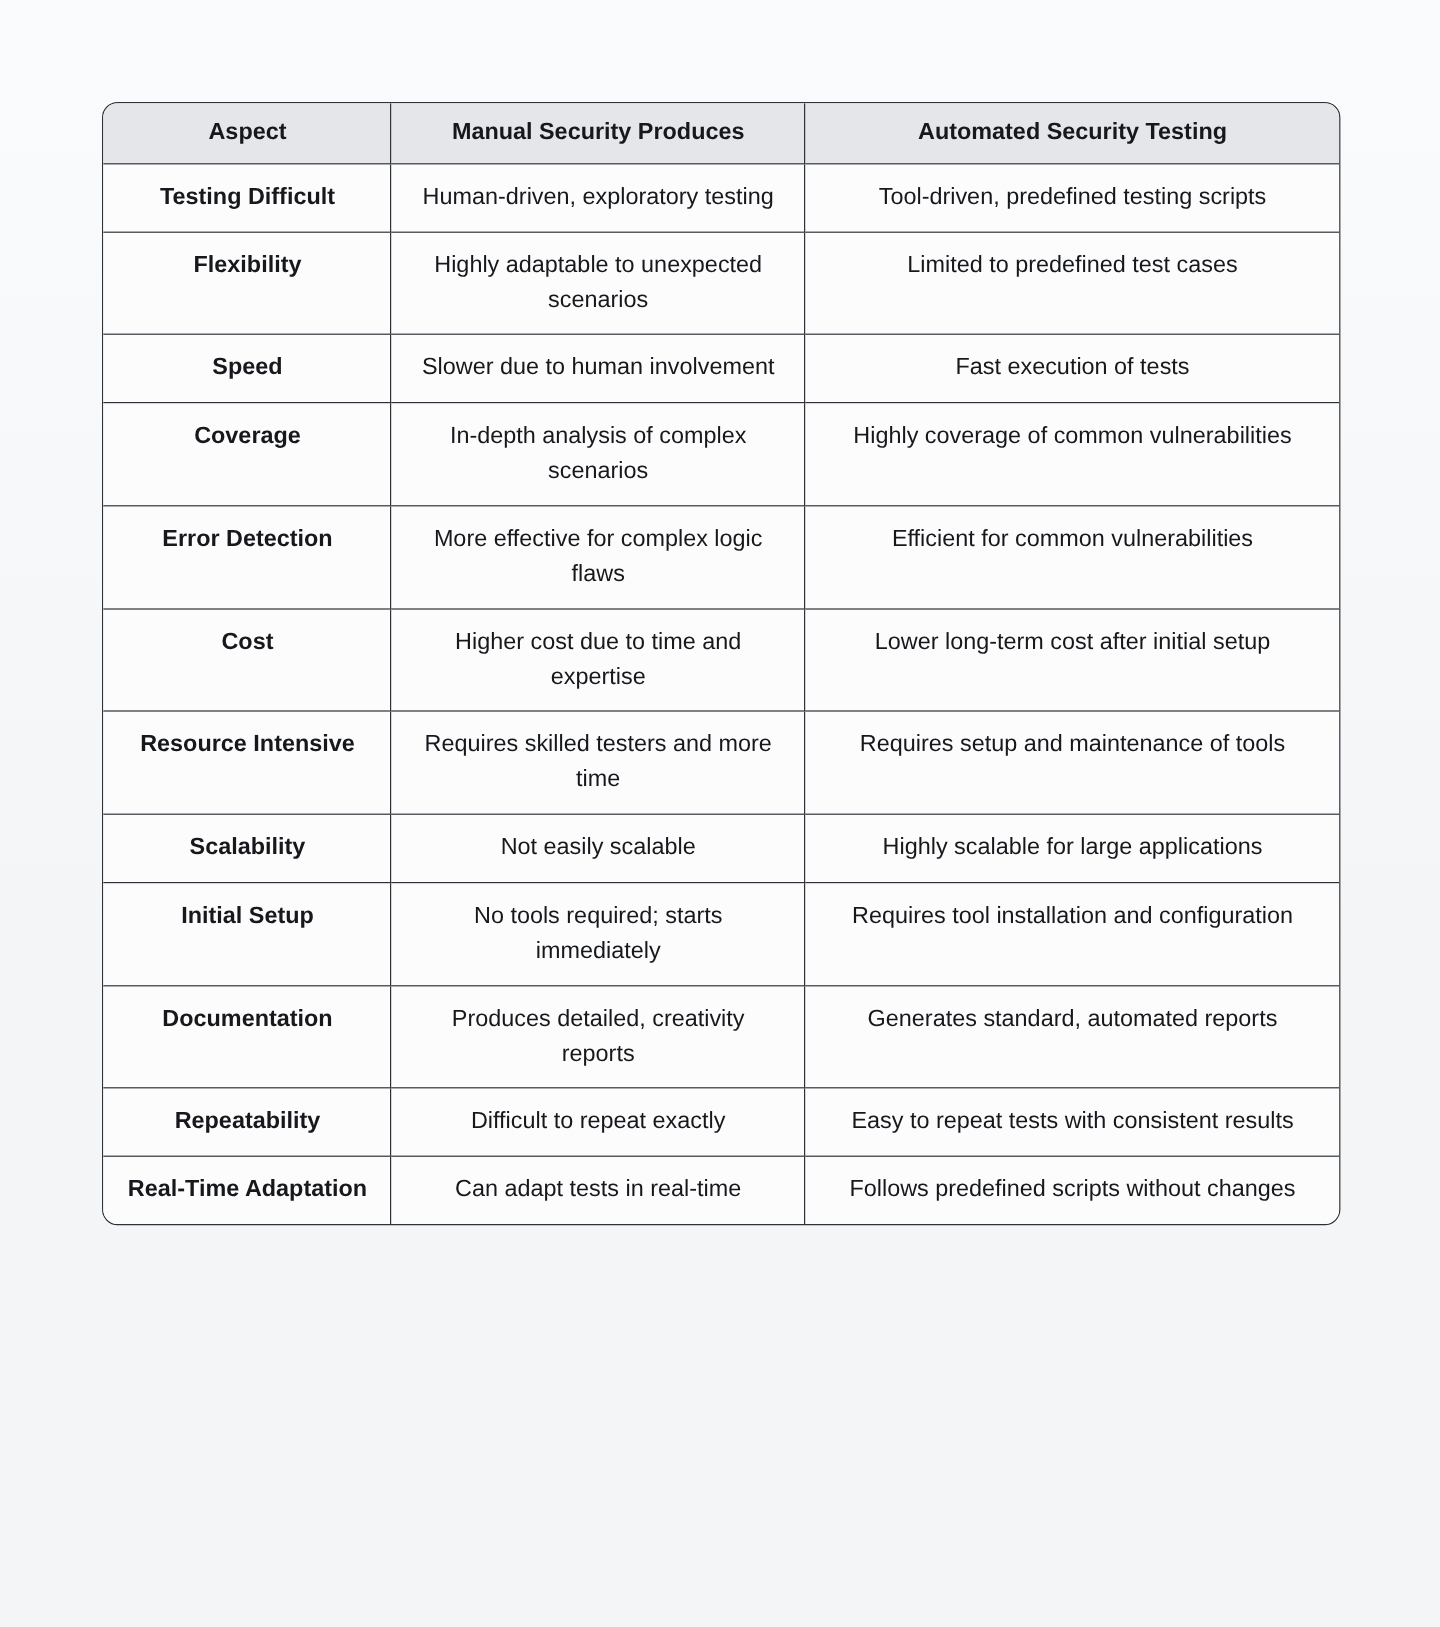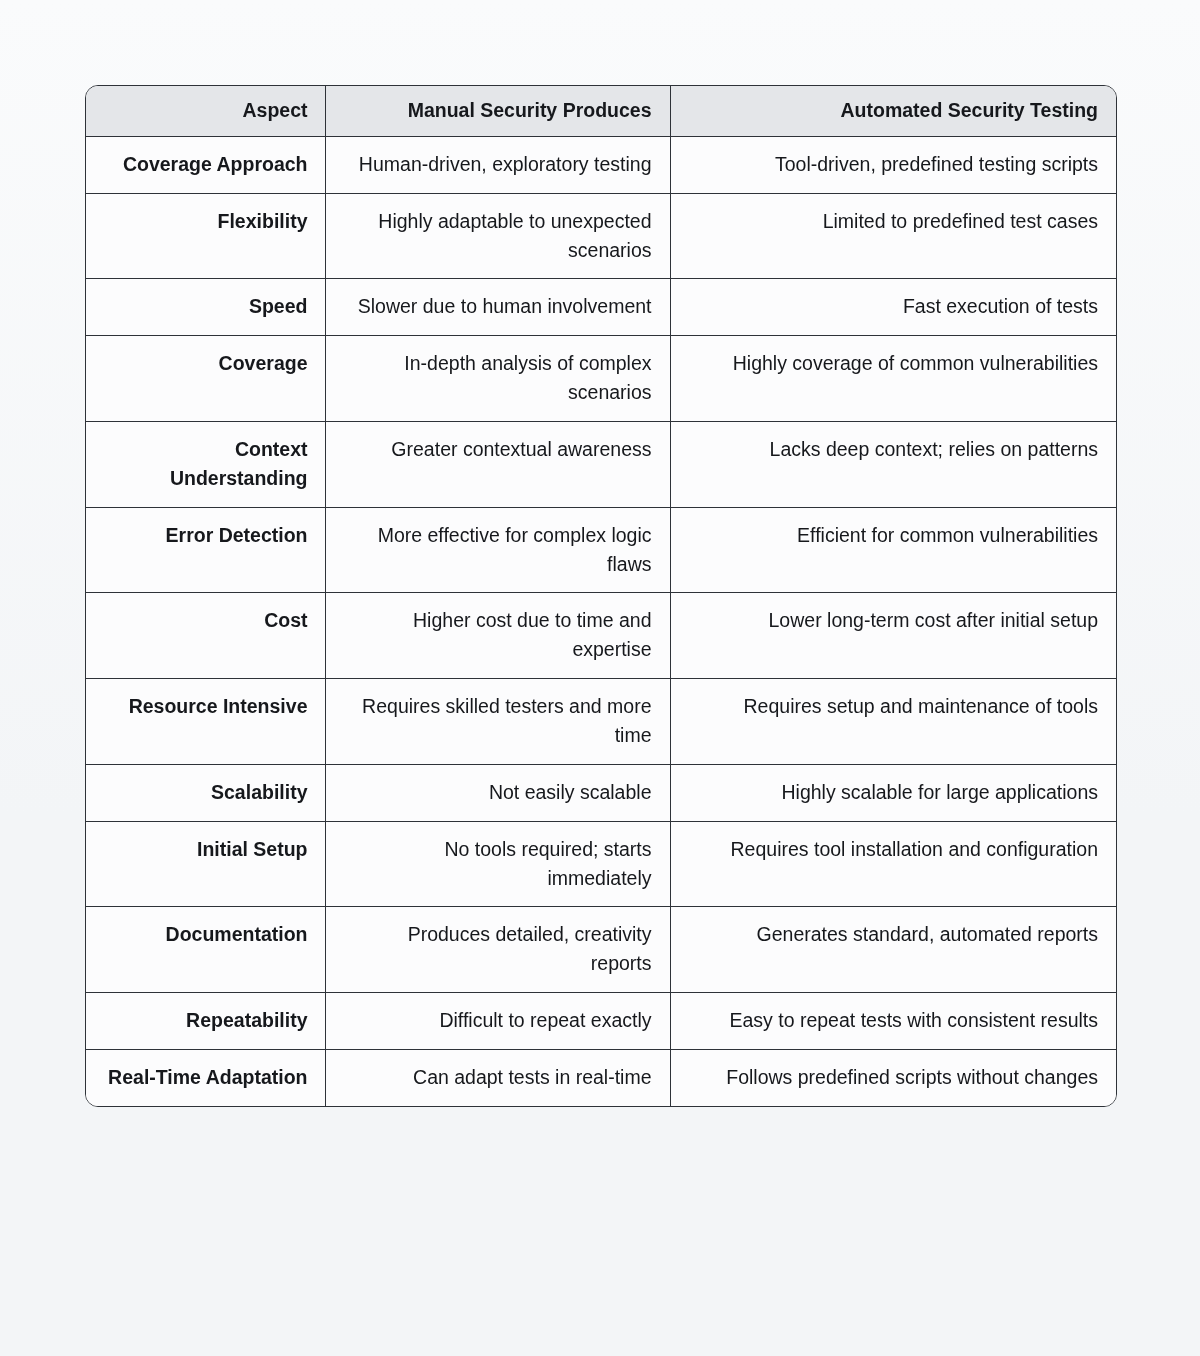--- a/index.html
+++ b/index.html
@@ -28,21 +28,21 @@
   table{
     width:100%;
     border-collapse:collapse;
     table-layout:fixed;
     font-size:19.5px;
   }
   col.c-aspect{width:23.3%;}
   col.c-manual{width:33.4%;}
   col.c-auto{width:43.3%;}
   th,td{
-    text-align:right;
+    text-align:center;
     vertical-align:top;
     border-left:1px solid var(--border);
     border-top:1px solid var(--border);
     padding:13px 18px 14px 19px;
     line-height:1.48;
   }
   th:first-child,td:first-child{border-left:none;}
   thead th{border-top:none;}
   thead th{
     background:var(--header-bg);
@@ -67,21 +67,21 @@
     </colgroup>
     <thead>
       <tr>
         <th>Aspect</th>
         <th>Manual Security Produces</th>
         <th>Automated Security Testing</th>
       </tr>
     </thead>
     <tbody>
   <tr>
-    <td class="aspect">Coverage Approach</td>
+    <td class="aspect">Testing Difficult</td>
     <td>Human-driven, exploratory testing</td>
     <td>Tool-driven, predefined testing scripts</td>
   </tr>
 
   <tr>
     <td class="aspect">Flexibility</td>
     <td>Highly adaptable to unexpected scenarios</td>
     <td>Limited to predefined test cases</td>
   </tr>
 
@@ -90,25 +90,20 @@
     <td>Slower due to human involvement</td>
     <td>Fast execution of tests</td>
   </tr>
 
   <tr>
     <td class="aspect">Coverage</td>
     <td>In-depth analysis of complex scenarios</td>
     <td>Highly coverage of common vulnerabilities</td>
   </tr>
 
-  <tr>
-    <td class="aspect">Context Understanding</td>
-    <td>Greater contextual awareness</td>
-    <td>Lacks deep context; relies on patterns</td>
-  </tr>
 
   <tr>
     <td class="aspect">Error Detection</td>
     <td>More effective for complex logic flaws</td>
     <td>Efficient for common vulnerabilities</td>
   </tr>
 
   <tr>
     <td class="aspect">Cost</td>
     <td>Higher cost due to time and expertise</td>

